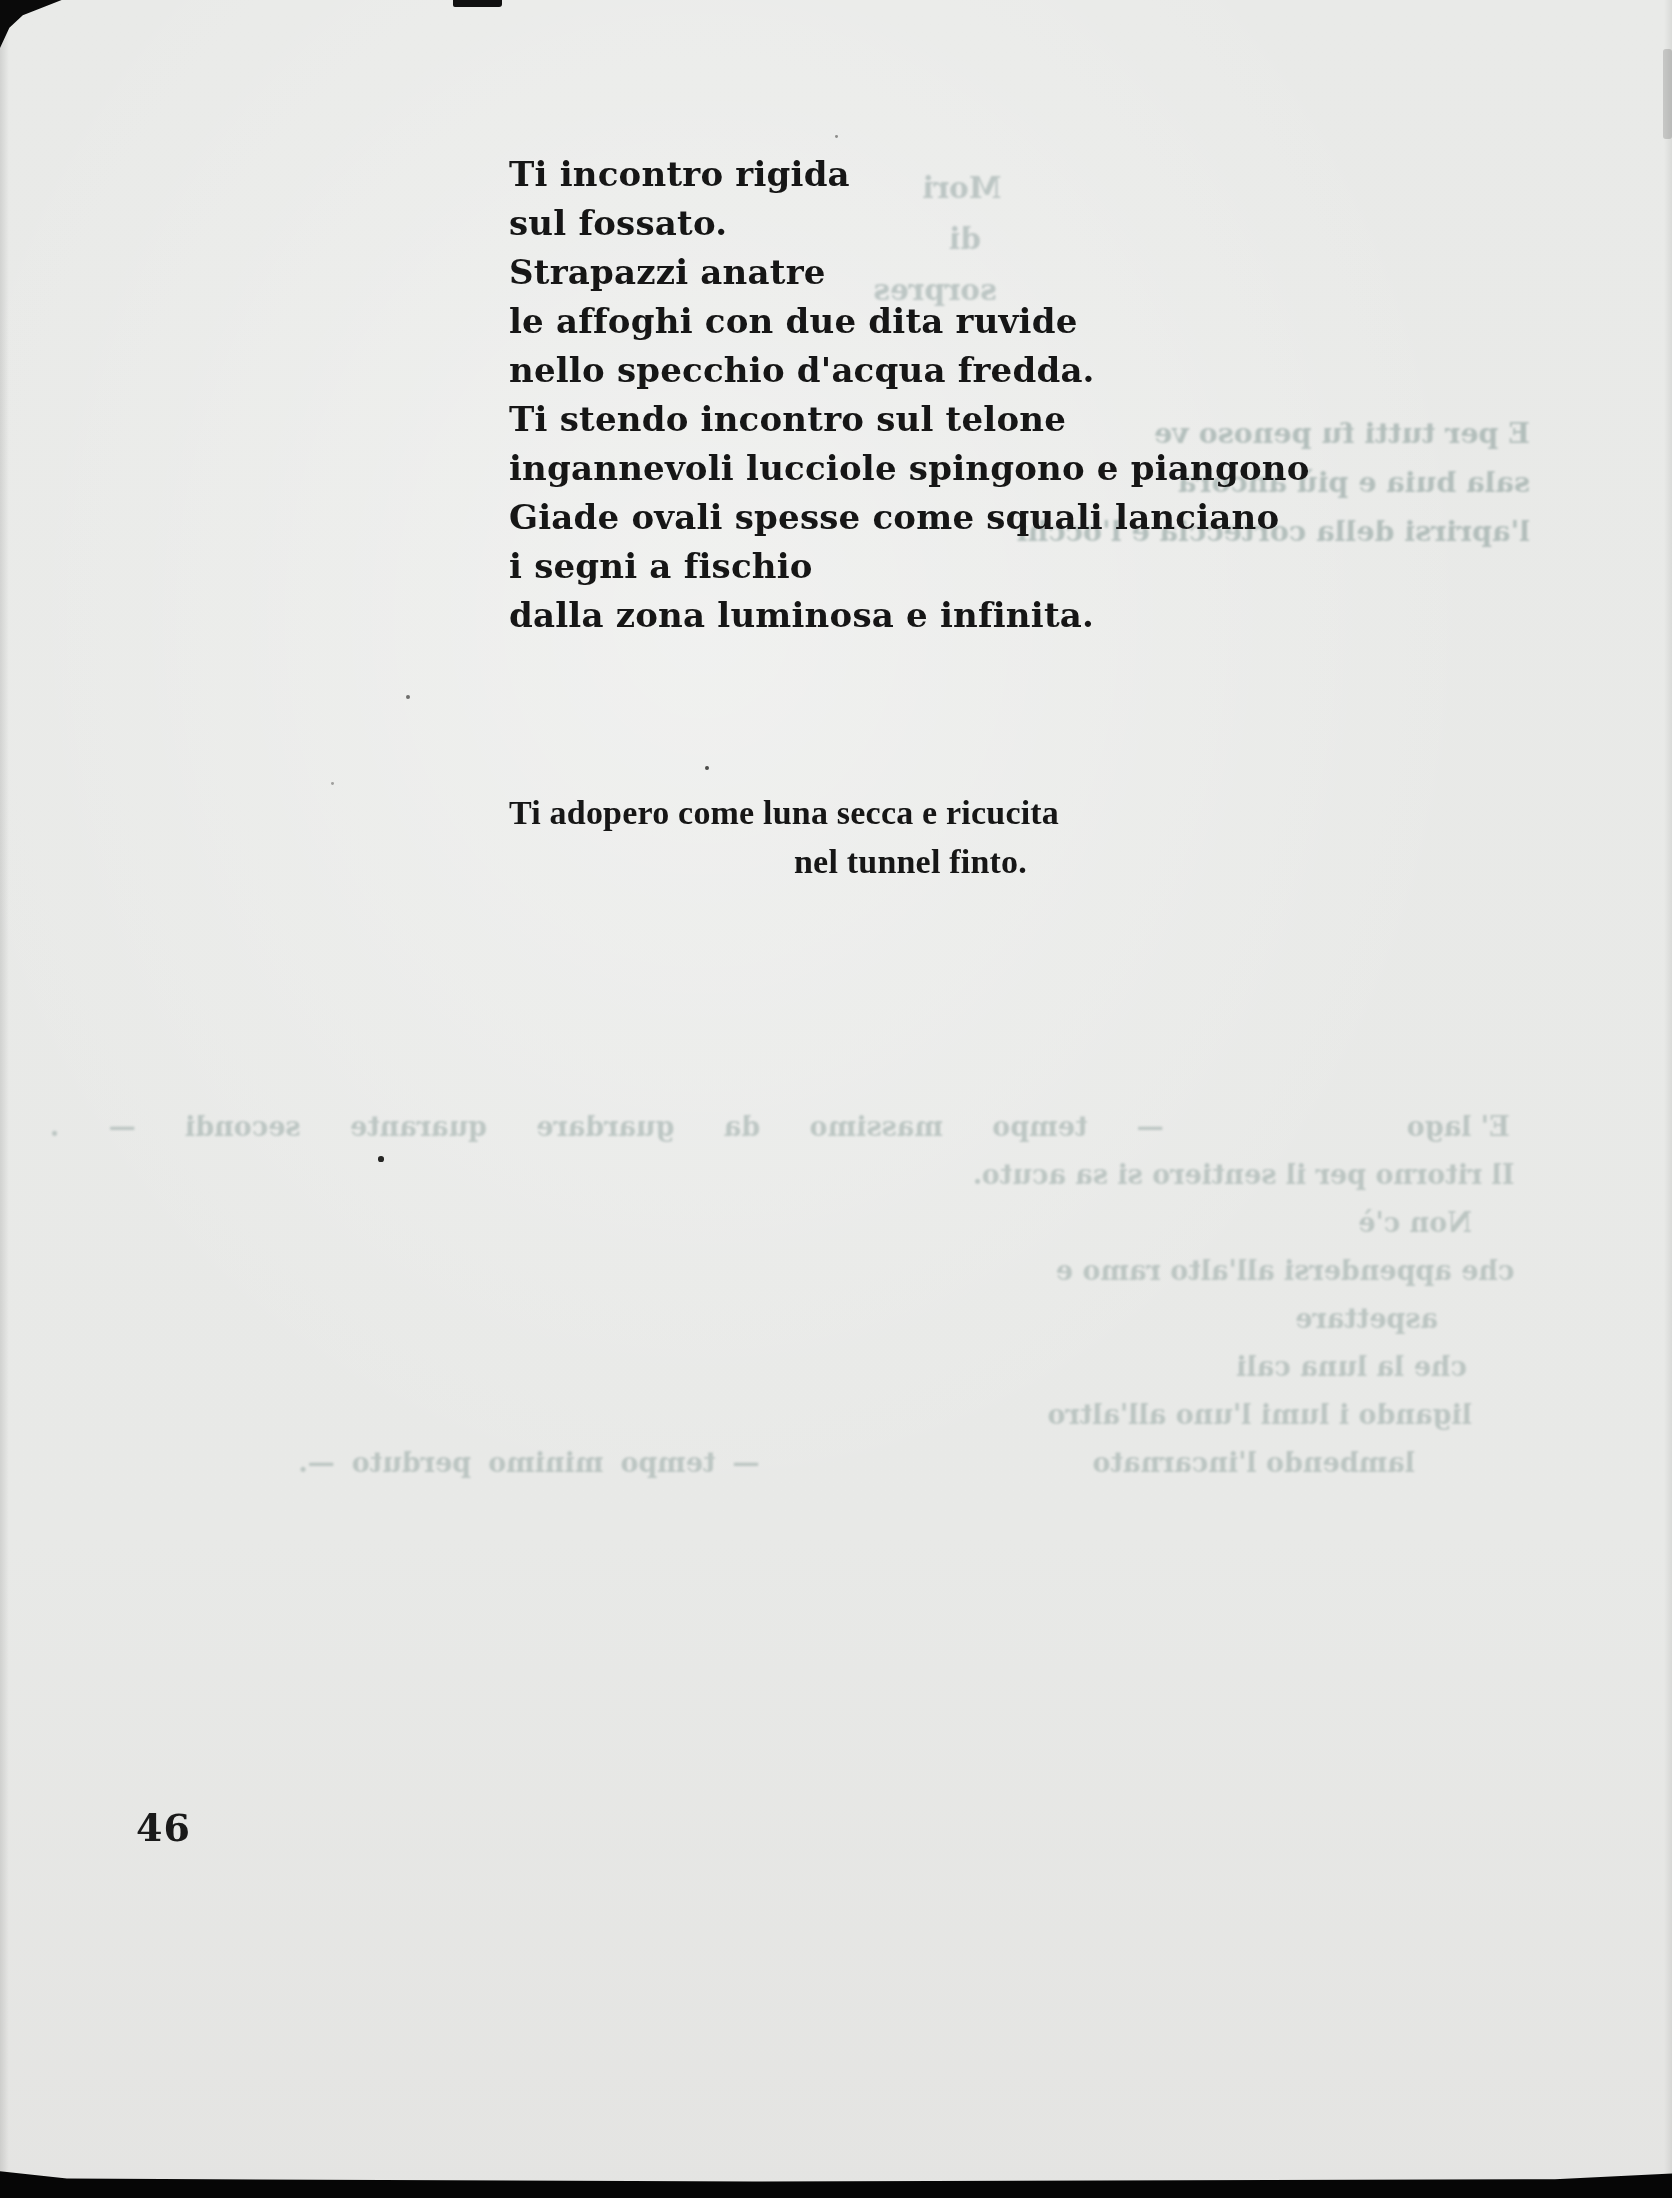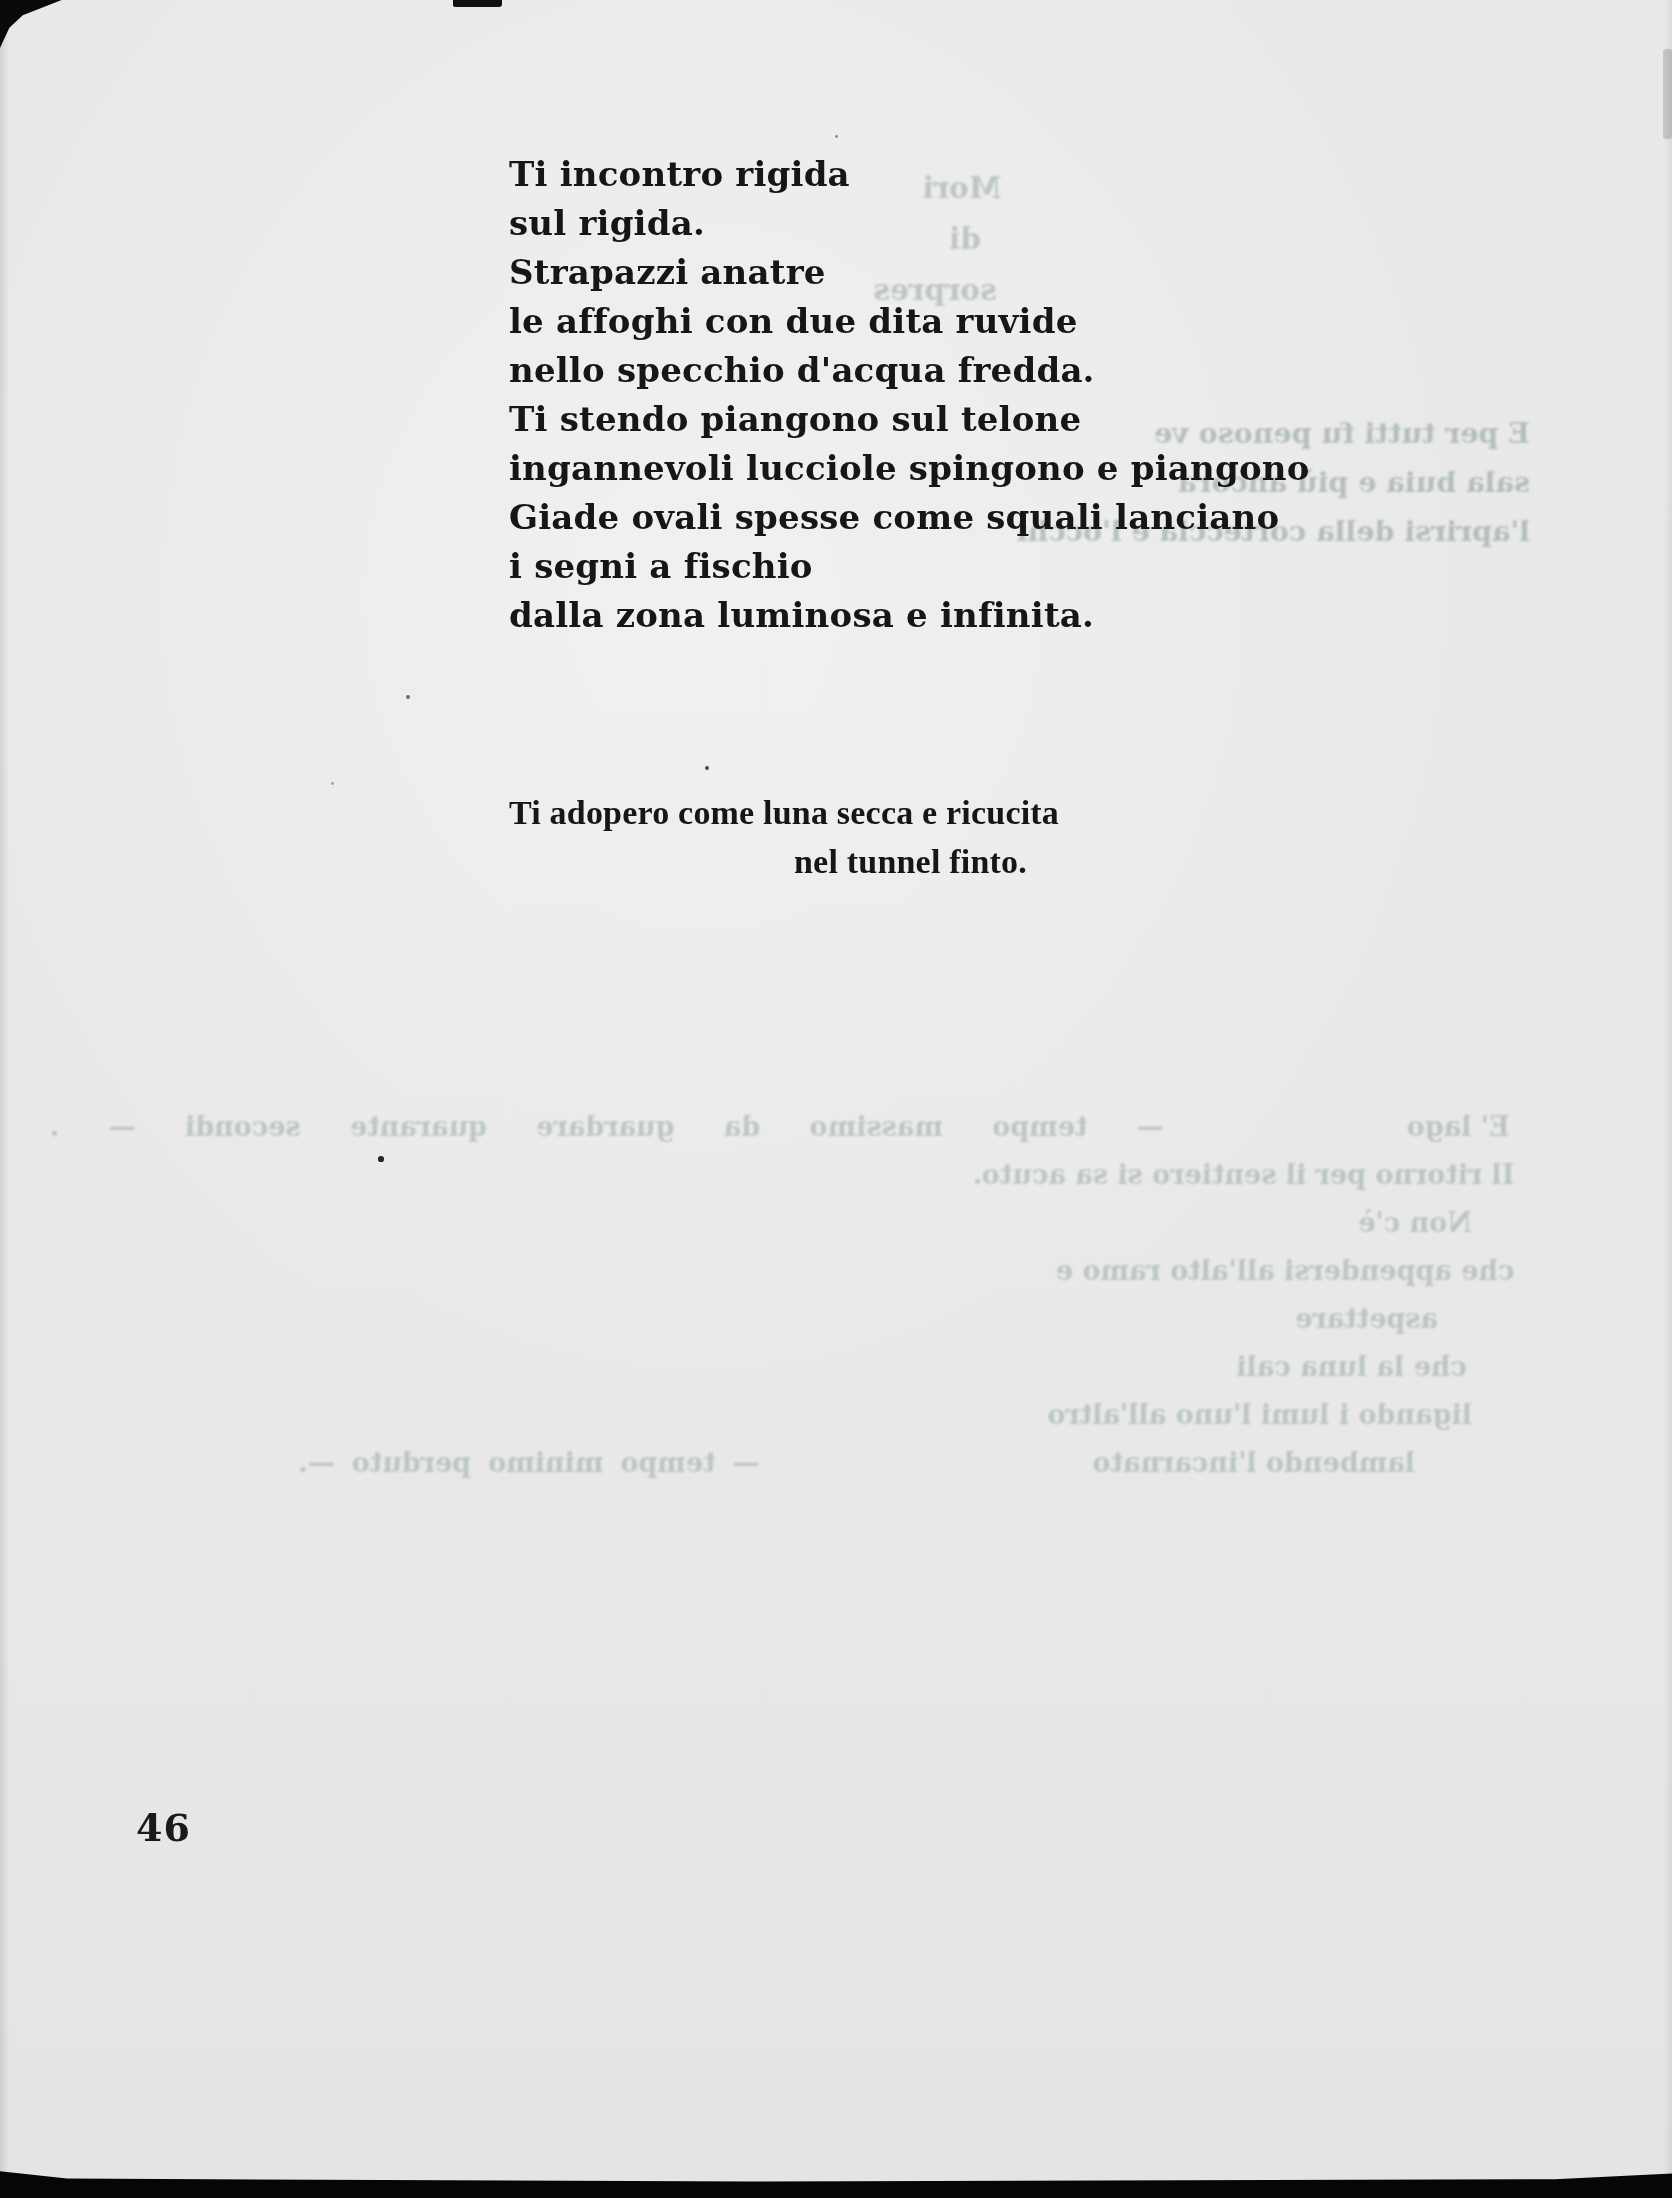--- a/index.html
+++ b/index.html
@@ -77,25 +77,25 @@
   </div>
 
   <div class="ghost ghost-mid">
     <div>E per tutti fu penoso ve</div>
     <div>sala buia e più ancora</div>
     <div>l'aprirsi della corteccia e l'occhi</div>
   </div>
 
   <div class="poem stanza1">
     <div>Ti incontro rigida</div>
-    <div>sul rigida.</div>
+    <div>sul fossato.</div>
     <div>Strapazzi anatre</div>
     <div>le affoghi con due dita ruvide</div>
     <div>nello specchio d'acqua fredda.</div>
-    <div>Ti stendo piangono sul telone</div>
+    <div>Ti stendo incontro sul telone</div>
     <div>ingannevoli lucciole spingono e piangono</div>
     <div>Giade ovali spesse come squali lanciano</div>
     <div>i segni a fischio</div>
     <div>dalla zona luminosa e infinita.</div>
   </div>
 
   <div class="poem stanza2">
     <div>Ti adopero come luna secca e ricucita</div>
     <div class="indent">nel tunnel finto.</div>
   </div>

